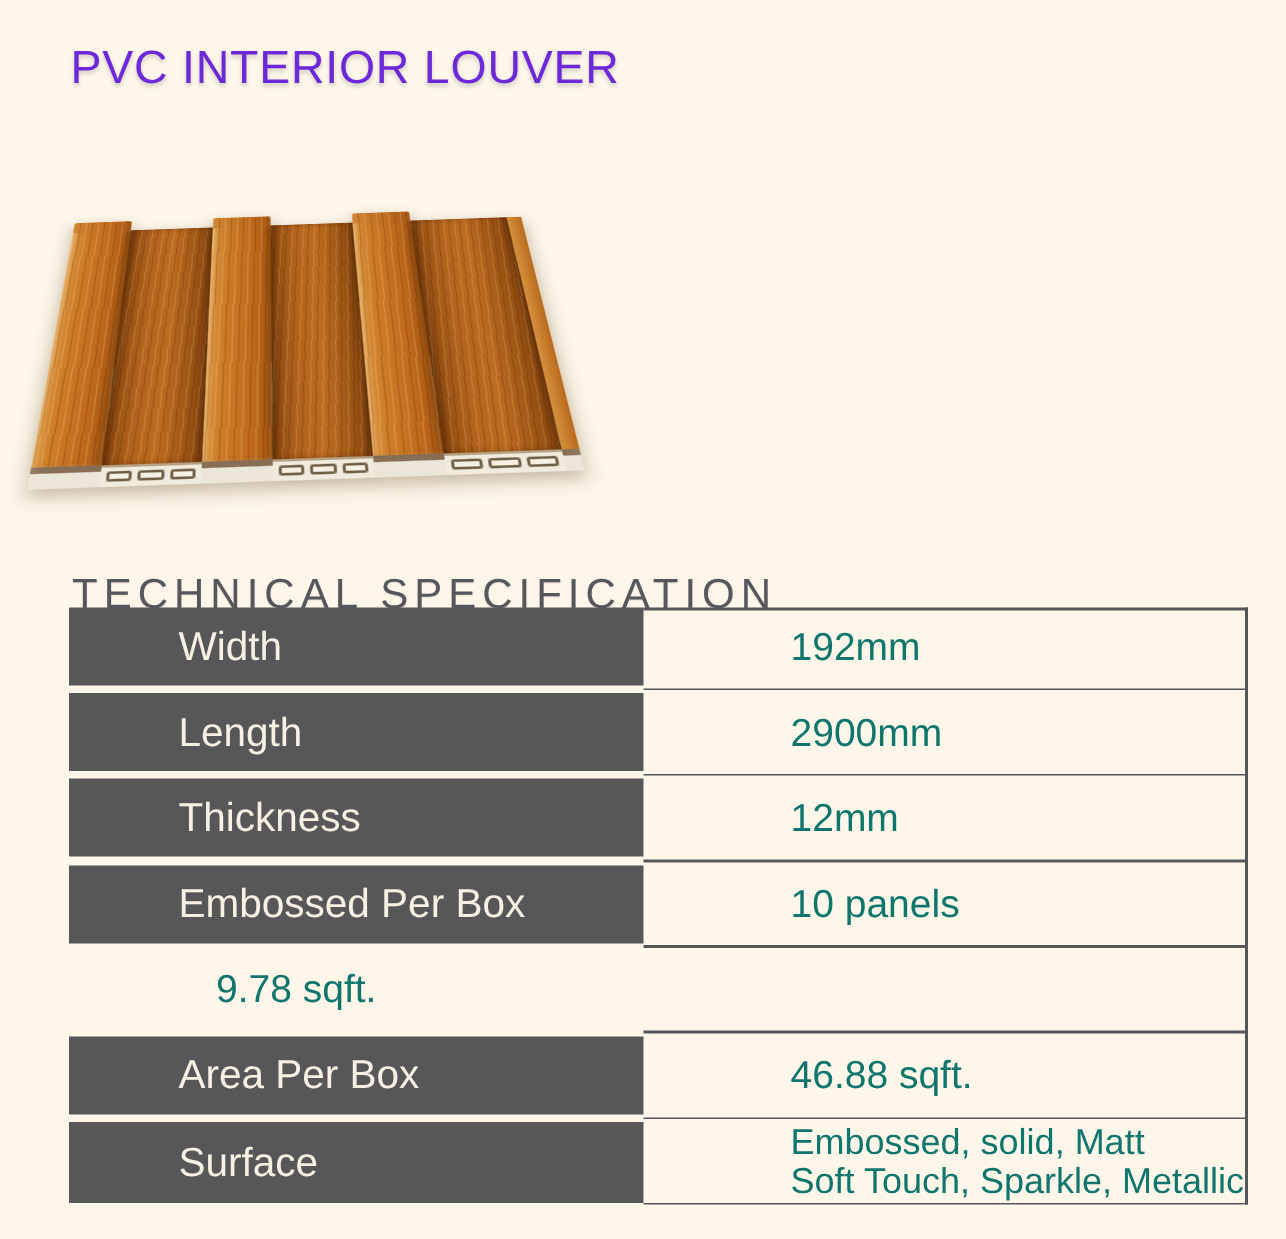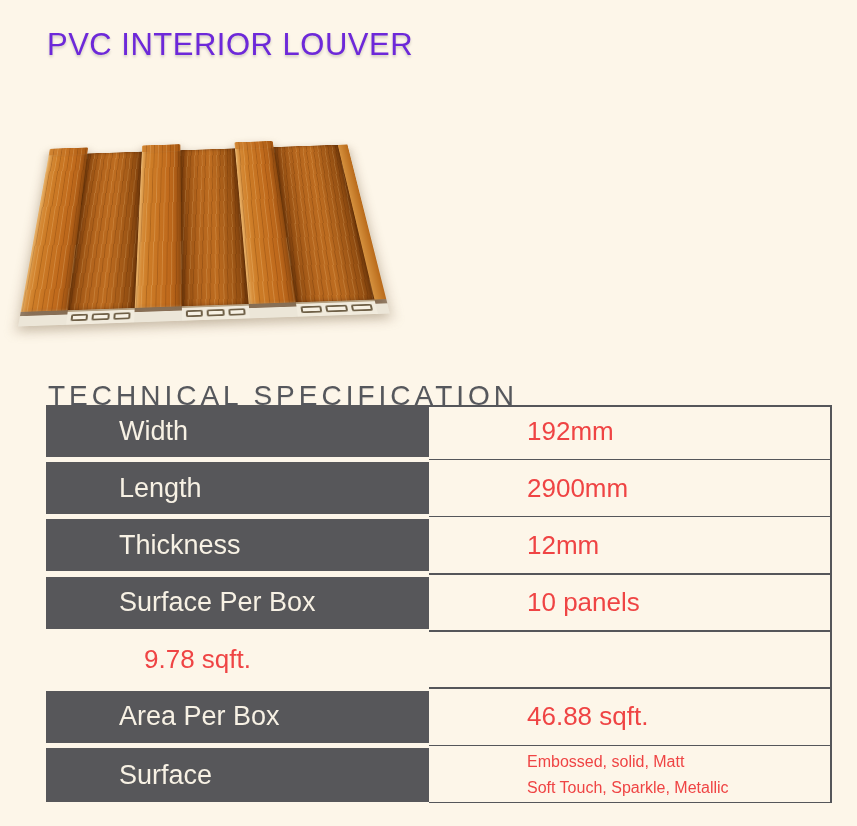--- a/index.html
+++ b/index.html
@@ -90,25 +90,25 @@
     background:#57575a;
     color:#f7f1e4;
     font-size:27px;font-weight:300;
     display:flex;align-items:center;
     padding-left:73px;
   }
   .spec-value-cell{
     flex:1;box-sizing:border-box;
     display:flex;align-items:center;
     padding-left:98px;
-    font-size:26px;font-weight:300;color:#ef4444;
+    font-size:26px;font-weight:300;color:#0f766e;
   }
   .spec-value-cell.multiline{
     flex-direction:column;align-items:flex-start;justify-content:center;
-    font-size:16px;line-height:26px;
+    font-size:24px;line-height:26px;
   }
   .grid-lines{position:absolute;left:383px;top:0;width:403px;height:398px;pointer-events:none;}
   .hline{position:absolute;left:0;right:0;height:1.8px;background:#55565a;}
   .vline{position:absolute;right:0;top:0;width:1.8px;height:398px;background:#55565a;}
 </style>
 </head>
 <body>
 
 <div class="page">
 
@@ -174,21 +174,21 @@
     <div class="spec-label-cell">Length</div>
     <div class="spec-value-cell">2900mm</div>
   </div>
 
   <div class="spec-row">
     <div class="spec-label-cell">Thickness</div>
     <div class="spec-value-cell">12mm</div>
   </div>
 
   <div class="spec-row">
-    <div class="spec-label-cell">Surface Per Box</div>
+    <div class="spec-label-cell">Embossed Per Box</div>
     <div class="spec-value-cell">10 panels</div>
   </div>
 
   <div class="spec-row">
     <div class="spec-value-cell">9.78 sqft.</div>
   </div>
 
   <div class="spec-row">
     <div class="spec-label-cell">Area Per Box</div>
     <div class="spec-value-cell">46.88 sqft.</div>

